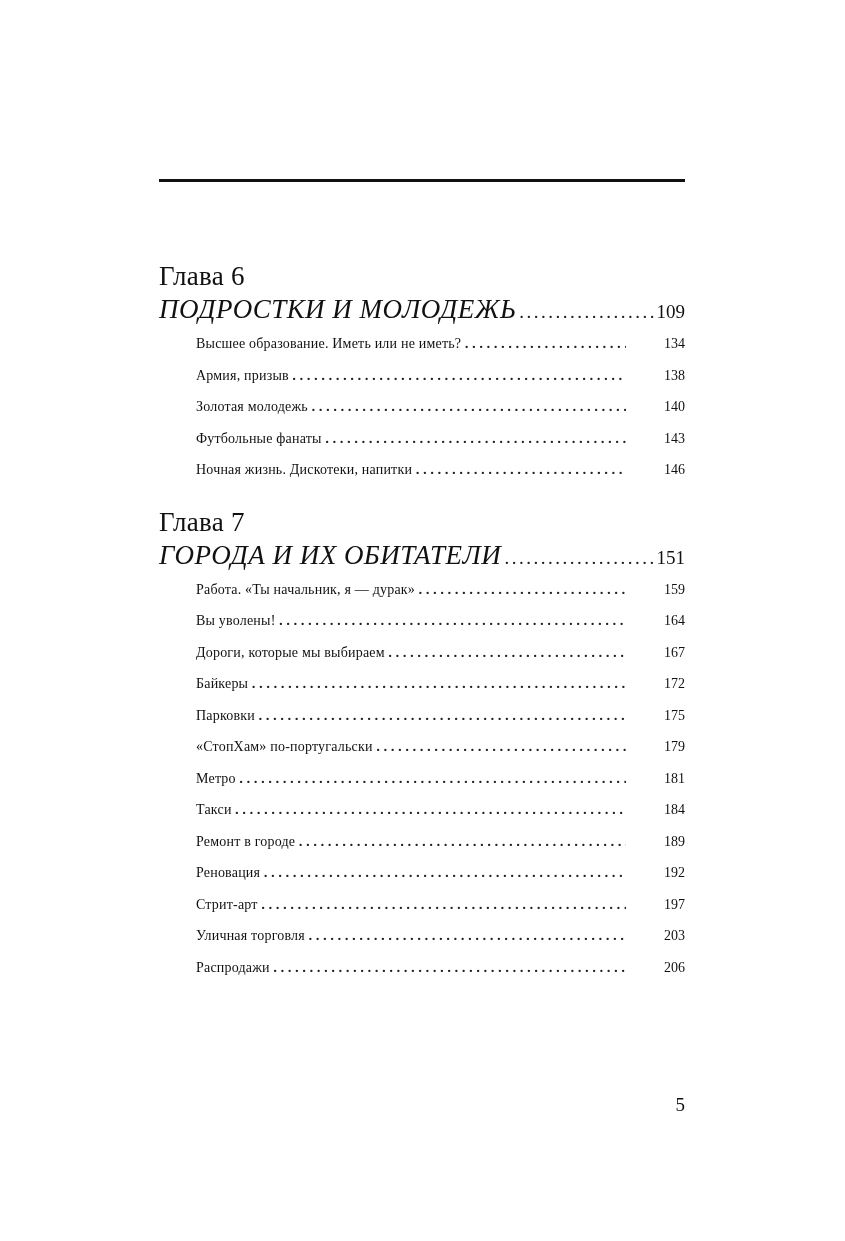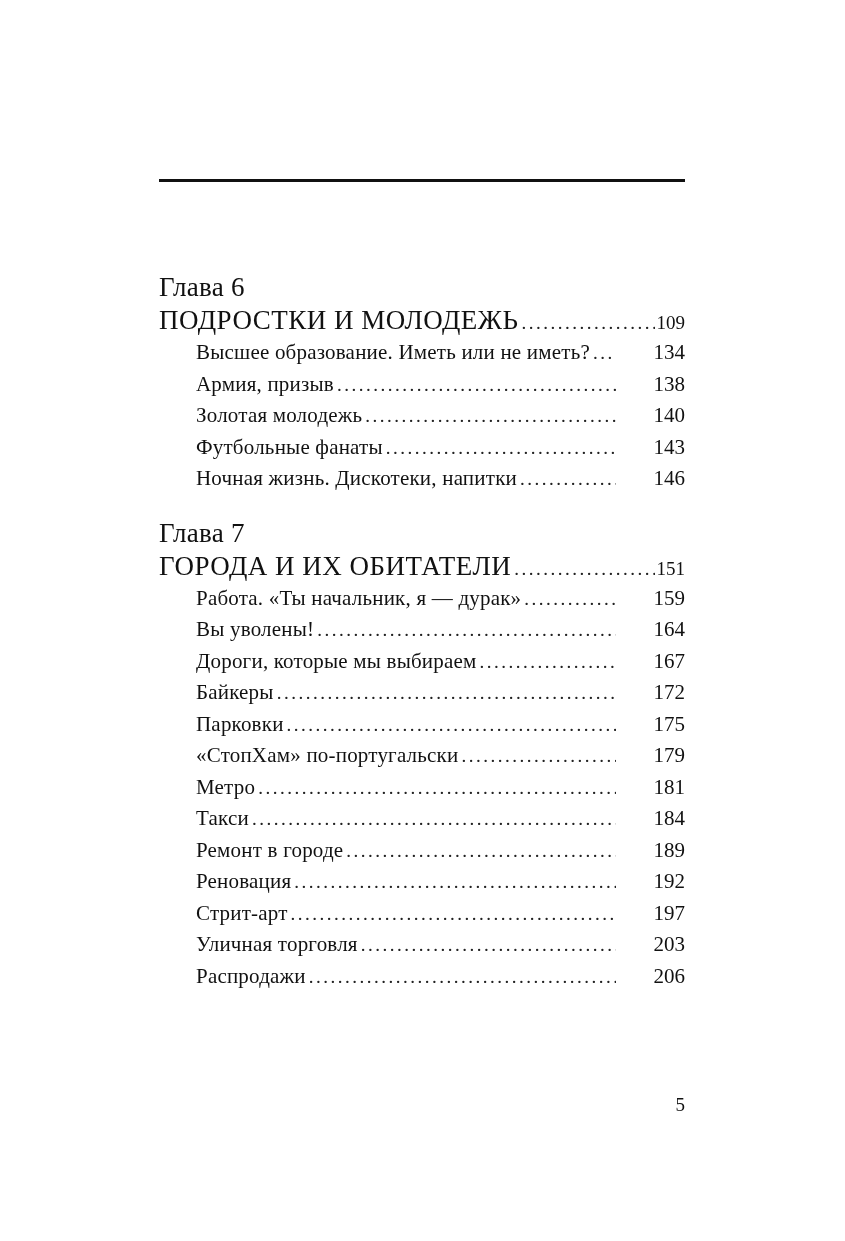--- a/index.html
+++ b/index.html
@@ -19,21 +19,21 @@
       position: absolute;
       left: 159px;
       top: 179px;
       width: 526px;
       height: 3px;
       background: #111111;
     }
     .toc {
       position: absolute;
       left: 159px;
-      top: 271px;
+      top: 260px;
       width: 526px;
     }
     .chapter {
       margin: 0;
     }
     .chapter + .chapter {
       margin-top: 22px;
     }
     .chapter-label {
       font-size: 27px;
@@ -44,20 +44,21 @@
     .chapter-title-row {
       display: flex;
       align-items: baseline;
       font-size: 27px;
       line-height: 34px;
       height: 34px;
       white-space: nowrap;
     }
     .chapter-title-row .title {
       letter-spacing: 0.5px;
+      font-style: italic;
     }
     .chapter-title-row .page {
       font-size: 19px;
     }
     .leader {
       flex: 1 1 auto;
       overflow: hidden;
       white-space: nowrap;
       font-size: 19px;
       letter-spacing: 2.5px;
@@ -69,21 +70,21 @@
     }
     .entries {
       margin: 0;
       padding: 0;
       list-style: none;
     }
     .entry {
       display: flex;
       align-items: baseline;
       padding-left: 37px;
-      font-size: 21px;
+      font-size: 14px;
       line-height: 31.5px;
       height: 31.5px;
       white-space: nowrap;
     }
     .entry .title {
       letter-spacing: 0.2px;
     }
     .entry .page {
       text-align: right;
       margin-left: 36px;

